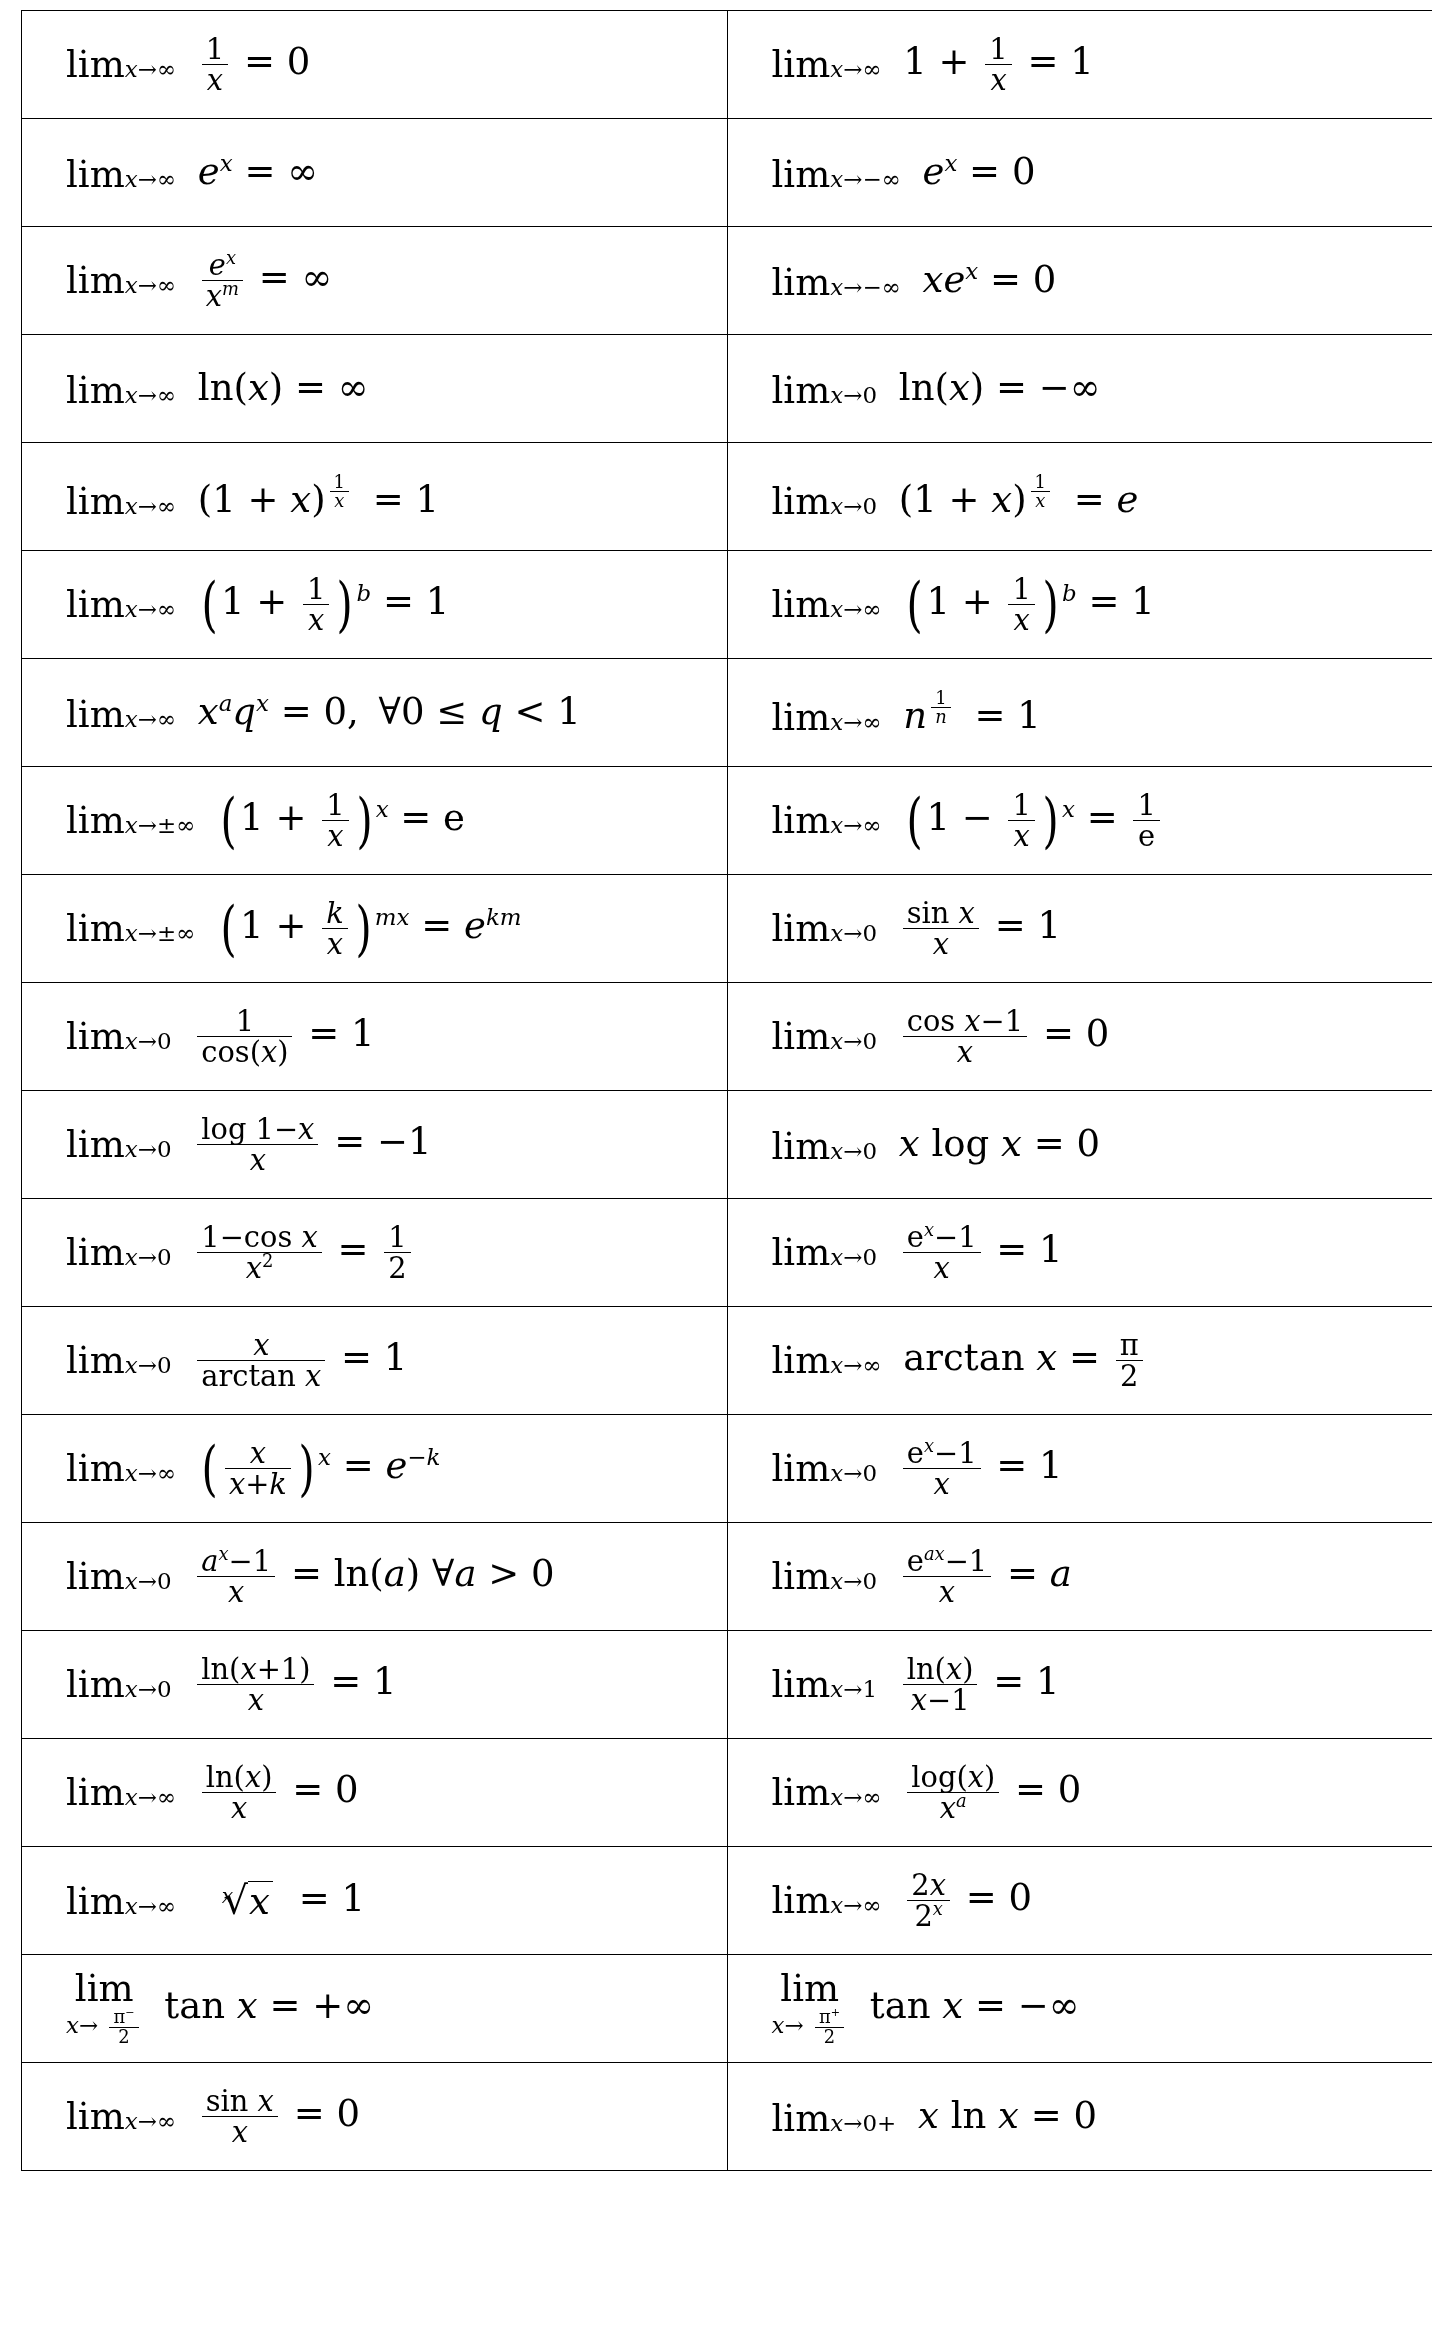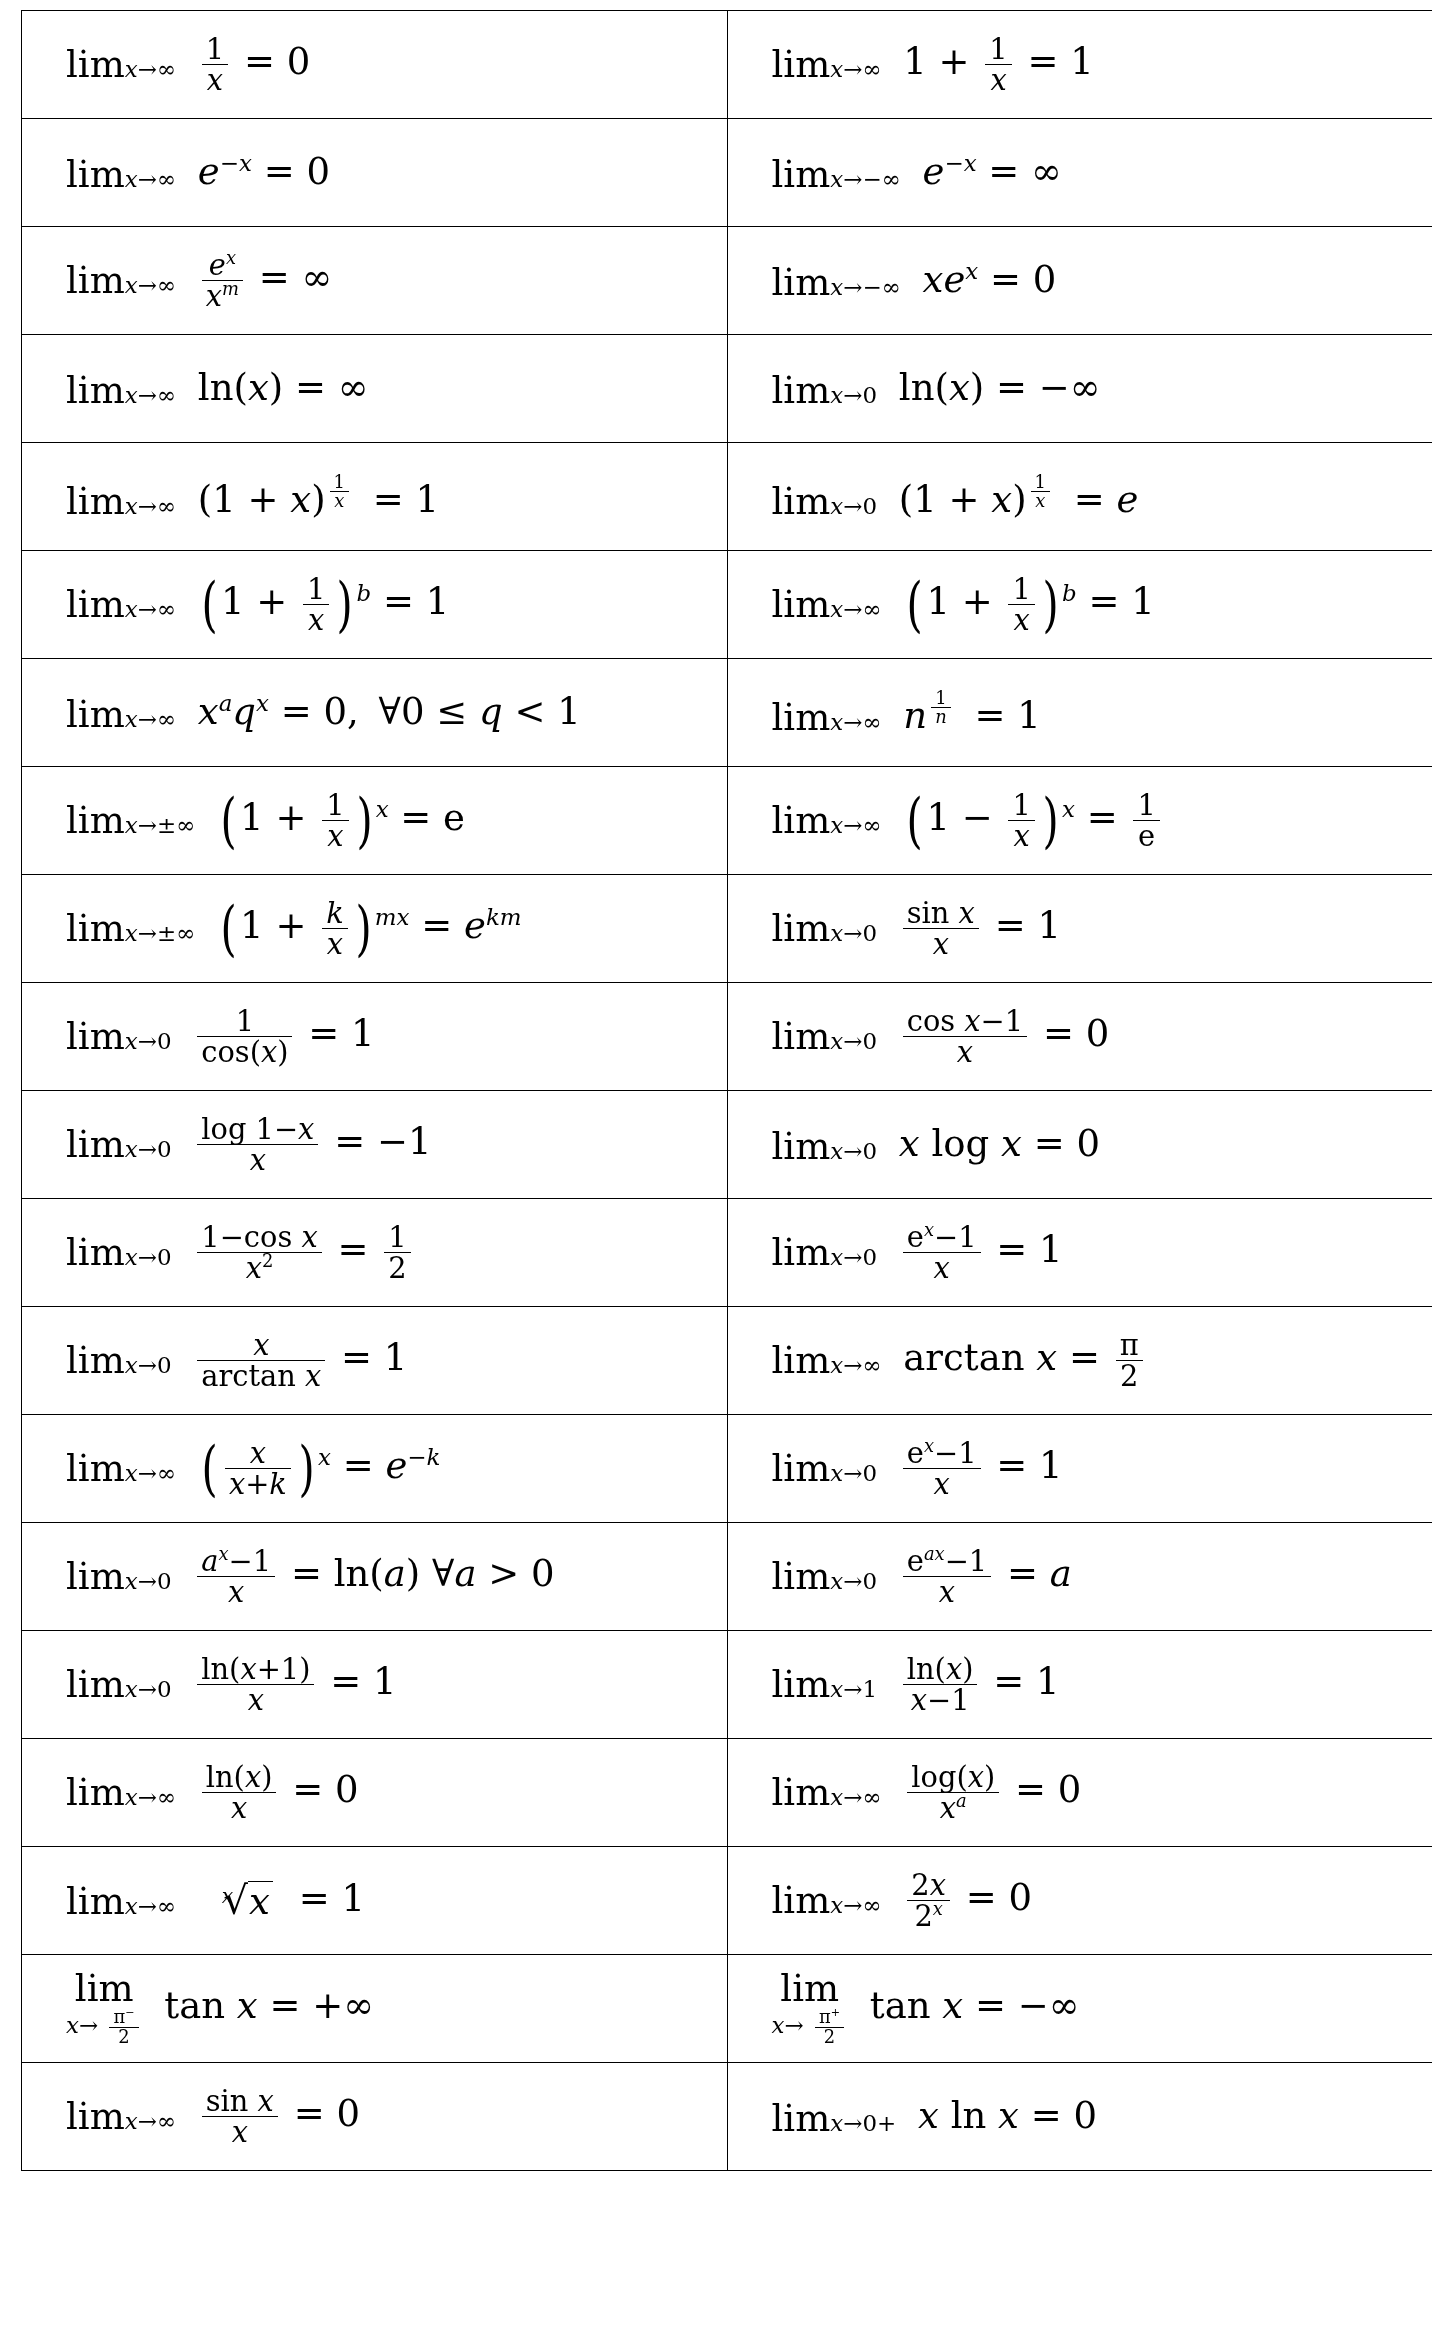--- a/index.html
+++ b/index.html
@@ -123,35 +123,35 @@
     </td>
     <td>
       <span class="formula">
         <span class="lim inline"><span class="op">lim</span><span class="sub"><i class="v">x</i>→∞</span></span>
         1 + <span class="frac"><span class="num">1</span><span class="den"><i class="v">x</i></span></span>
         = 1
       </span>
     </td>
   </tr>
 
-
-  <tr>
-    <td>
-      <span class="formula">
-        <span class="lim inline"><span class="op">lim</span><span class="sub"><i class="v">x</i>→∞</span></span>
-        <i class="v">e</i><sup class="e">−<i class="v">x</i></sup> = 0
+  <tr>
+    <td>
+      <span class="formula">
+        <span class="lim inline"><span class="op">lim</span><span class="sub"><i class="v">x</i>→∞</span></span>
+        <i class="v">e</i><sup class="e"><i class="v">x</i></sup> = ∞
       </span>
     </td>
     <td>
       <span class="formula">
         <span class="lim inline"><span class="op">lim</span><span class="sub"><i class="v">x</i>→−∞</span></span>
-        <i class="v">e</i><sup class="e">−<i class="v">x</i></sup> = ∞
-      </span>
-    </td>
-  </tr>
+        <i class="v">e</i><sup class="e"><i class="v">x</i></sup> = 0
+      </span>
+    </td>
+  </tr>
+
 
   <tr>
     <td>
       <span class="formula">
         <span class="lim inline"><span class="op">lim</span><span class="sub"><i class="v">x</i>→∞</span></span>
         <span class="frac"><span class="num"><i class="v">e</i><sup class="e"><i class="v">x</i></sup></span><span class="den"><i class="v">x</i><sup class="e"><i class="v">m</i></sup></span></span>
         = ∞
       </span>
     </td>
     <td>

